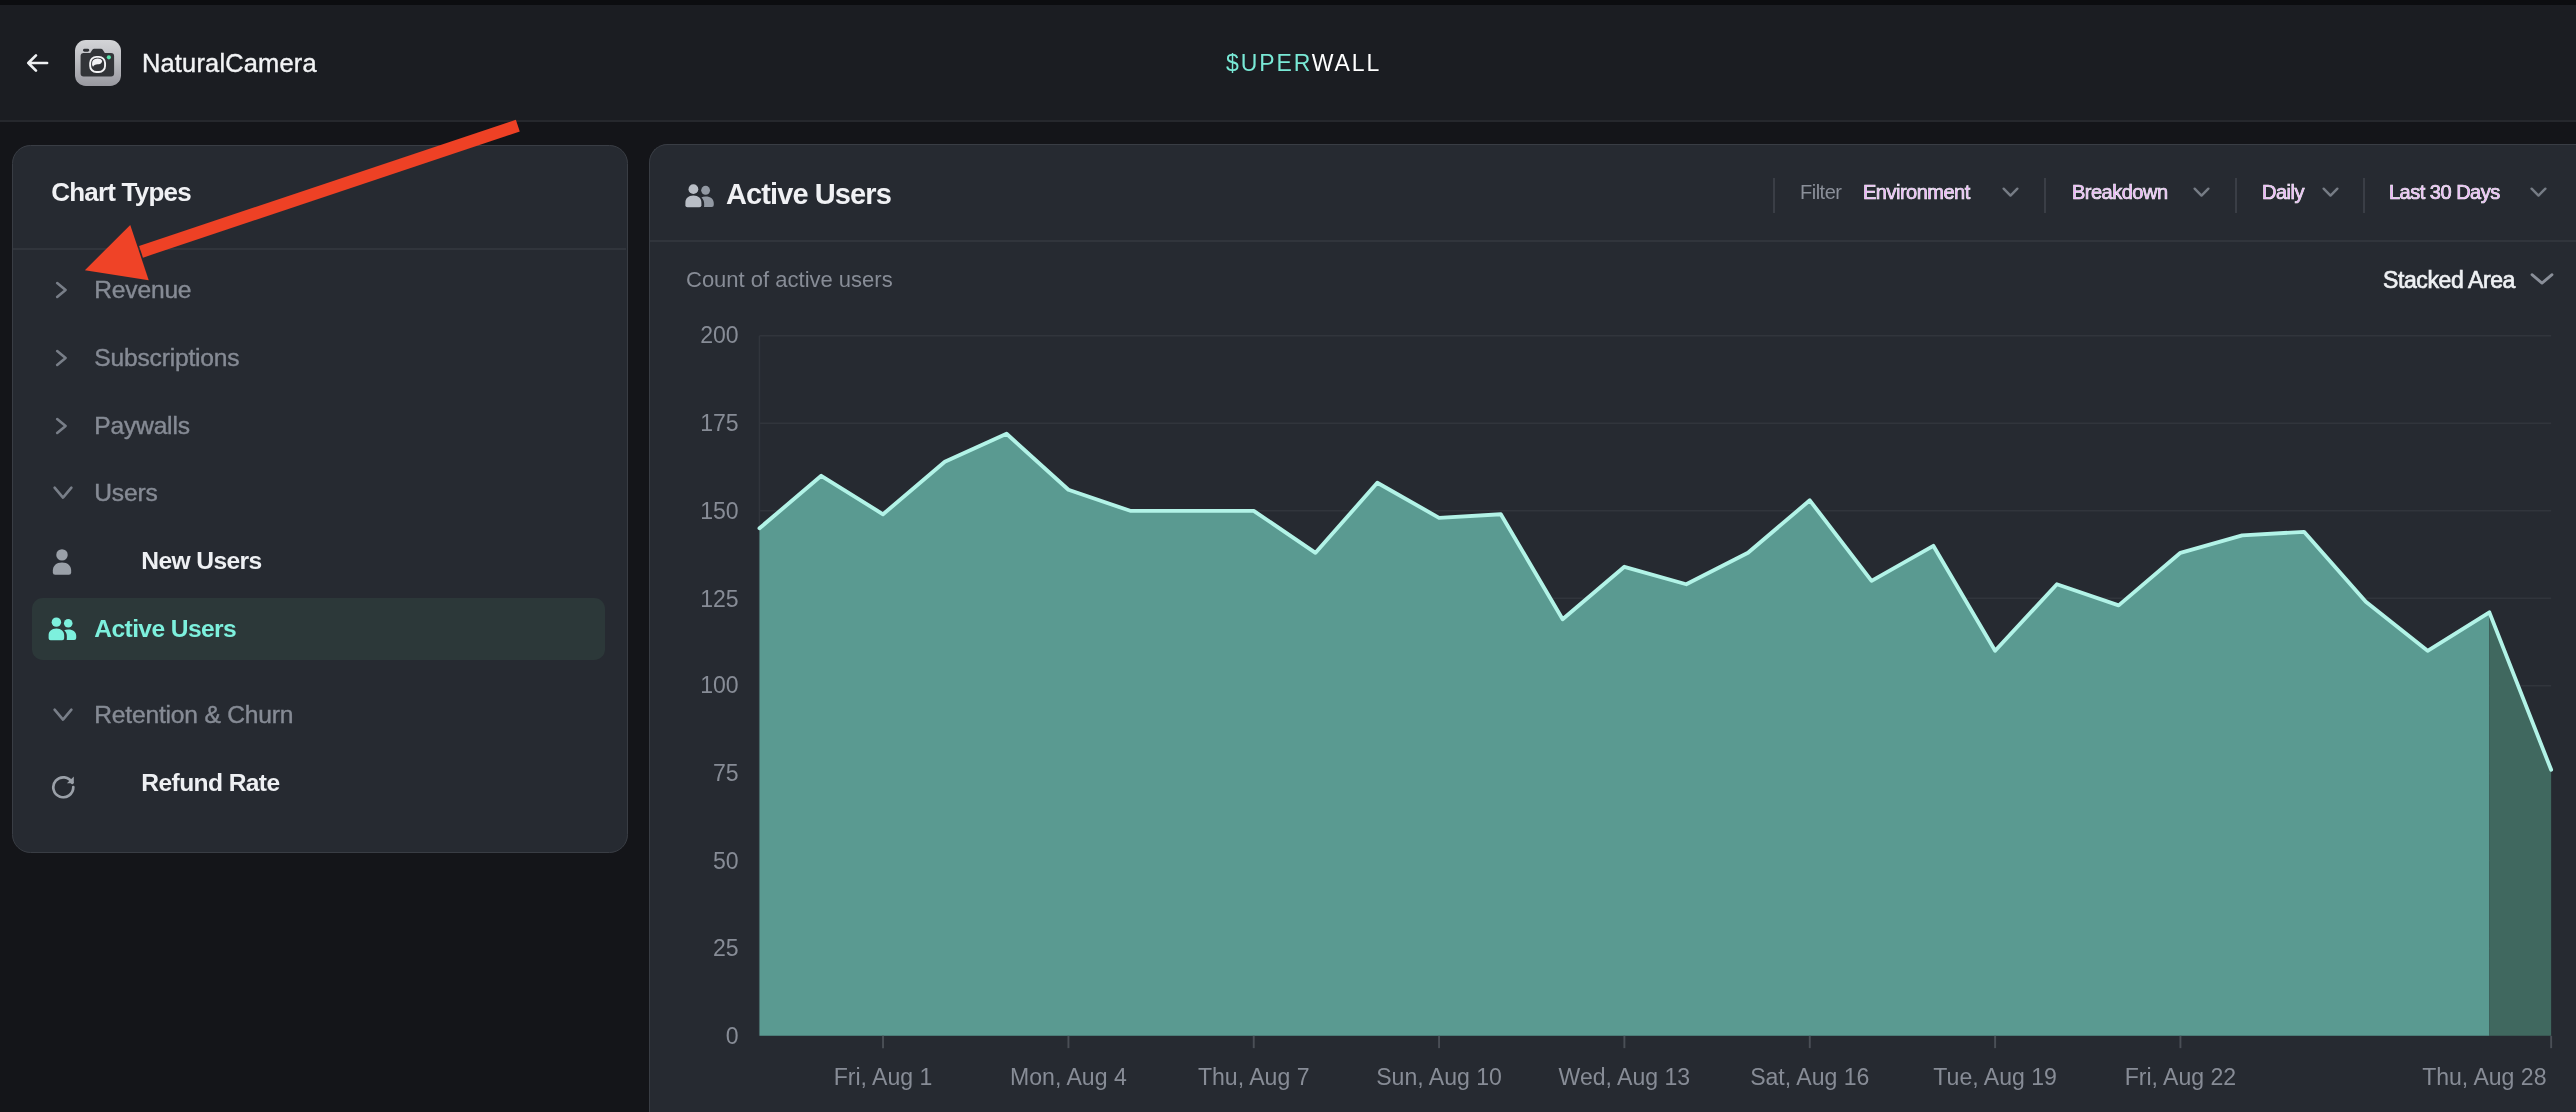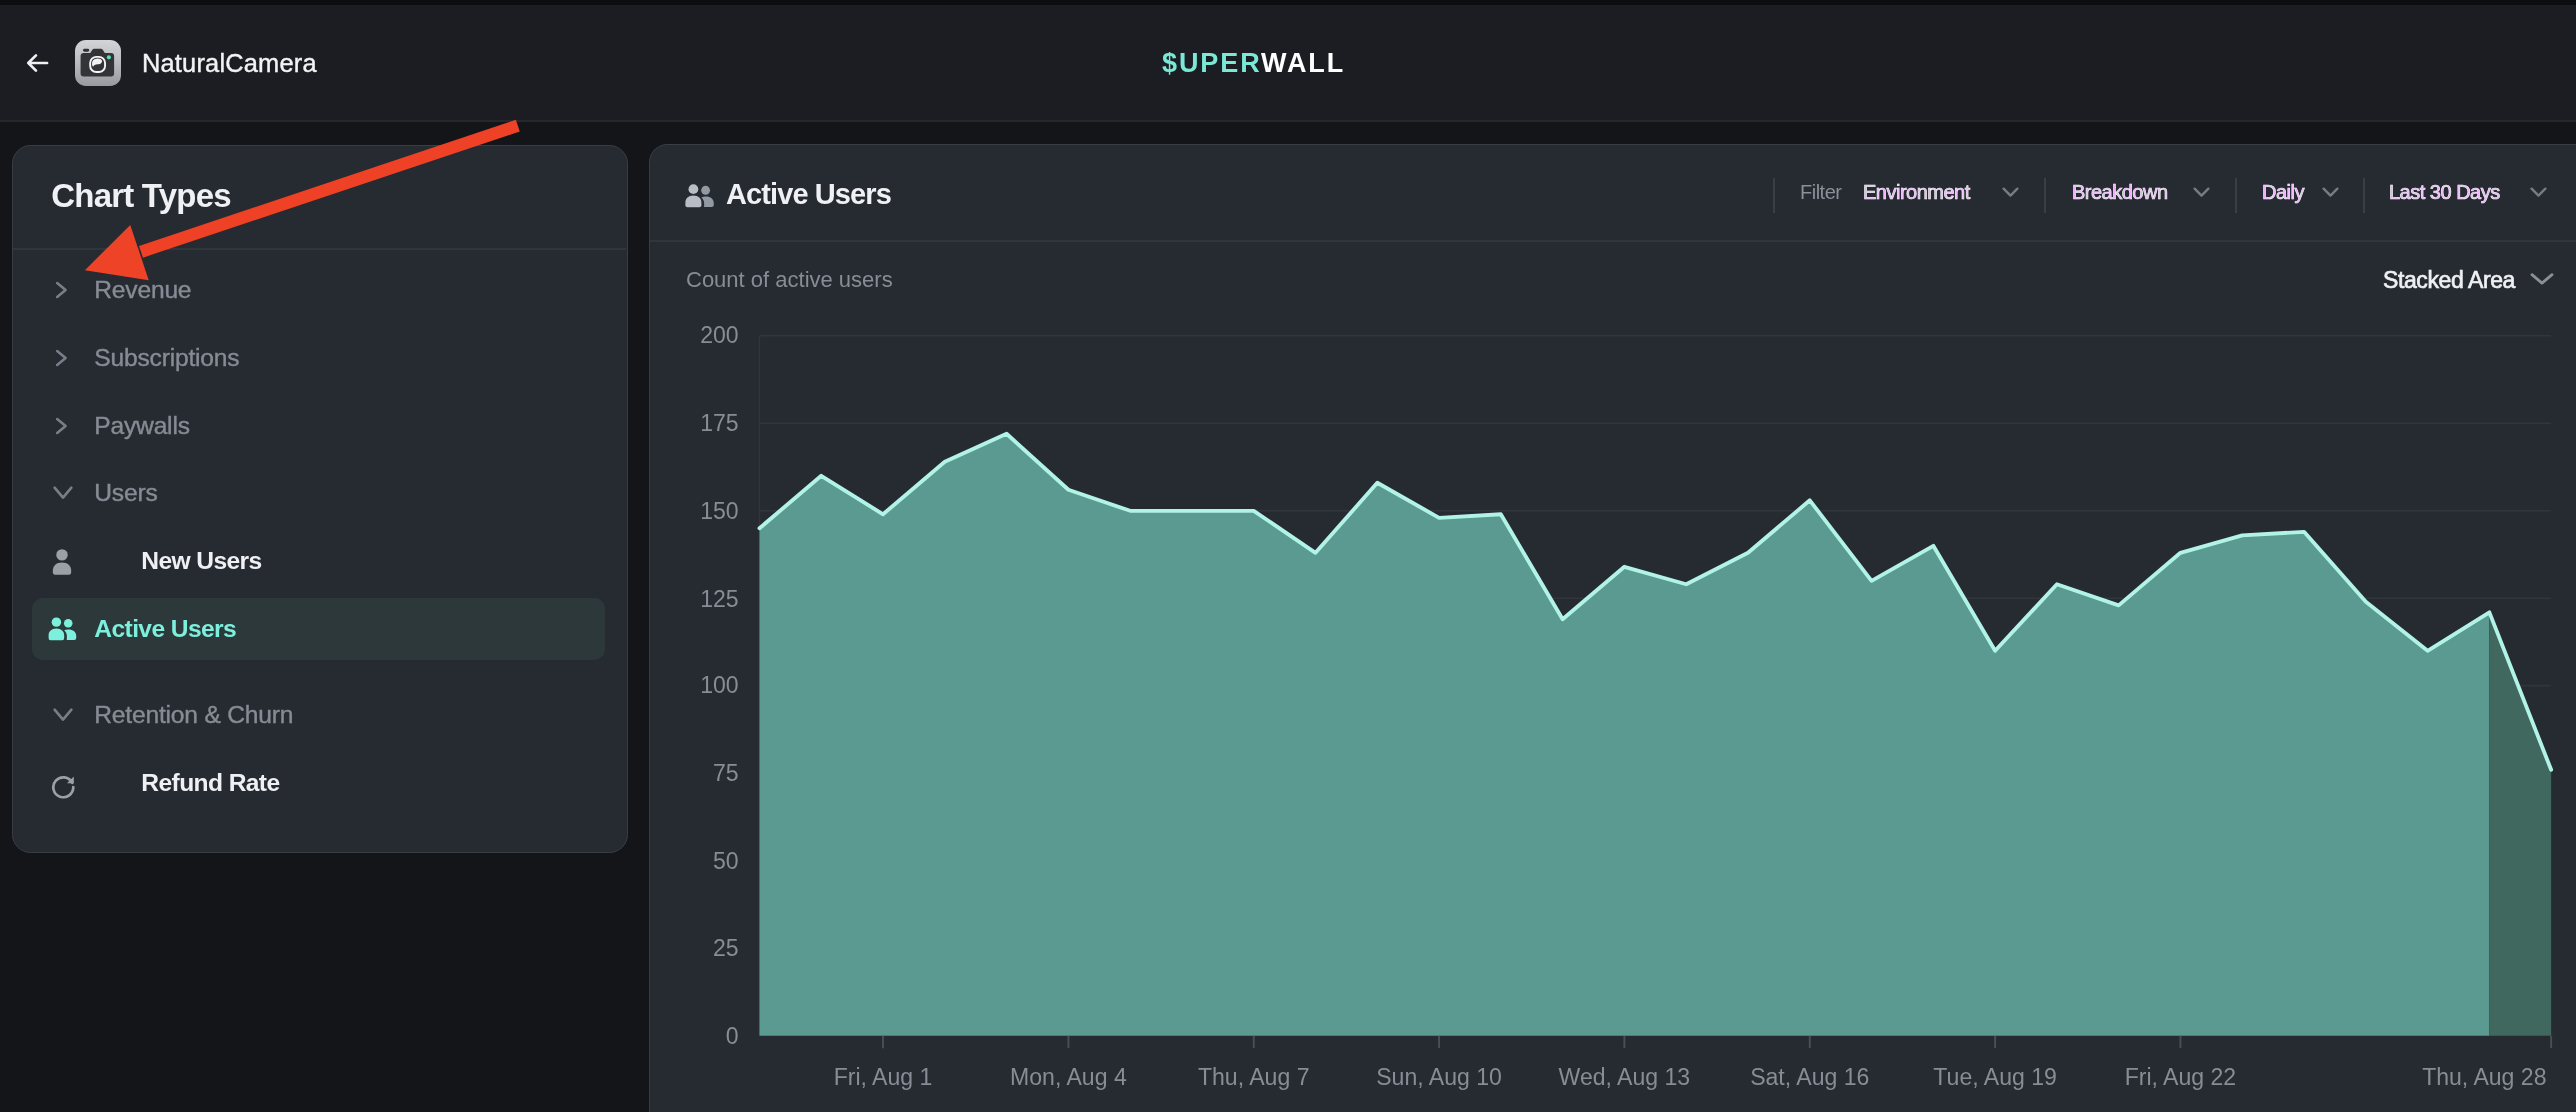--- a/index.html
+++ b/index.html
@@ -9,28 +9,28 @@
 
   
   #topstrip { left:0; top:0; width:2576px; height:4.6px; background:#0c0d10; }
   #topbar { left:0; top:4.6px; width:2576px; height:117px; background:#1b1d22;
     border-bottom:2.3px solid #26282d; }
   #backarrow { left:26px; top:53px; }
   #appicon { left:75px; top:40px; width:46px; height:46px; border-radius:10.8px;
     background:linear-gradient(180deg,#d3d4d7 0%,#bcbdc2 45%,#98989f 100%); }
   #appname { left:142px; top:46px; font-size:25.4px; font-weight:400; color:#f2f3f5; -webkit-text-stroke:0.4px #f2f3f5;
     letter-spacing:0.2px; line-height:34px;}
-  #logo { left:1162px; top:45px; font-size:27px; font-weight:700; letter-spacing:1.9px;
+  #logo { left:1226px; top:45px; font-size:23px; font-weight:400; letter-spacing:1.9px;
     color:#ffffff; line-height:37px; }
   #logo .t { color:#79e9d6; }
 
   
   #sidebar { left:12.3px; top:145px; width:616px; height:708px; background:#262a31;
     border:1.5px solid #393d44; border-radius:18.5px; box-sizing:border-box; }
-  #sbtitle { left:38px; top:31px; font-size:33px; font-weight:700; color:#f0f1f4; letter-spacing:-0.8px; }
+  #sbtitle { left:38px; top:31px; font-size:26px; font-weight:700; color:#f0f1f4; letter-spacing:-0.8px; }
   #sbdivider { left:0px; top:102px; width:613px; height:1.5px; background:#31353c; }
   .row { position:absolute; left:0; width:629px; height:62px; }
   .row .chev { position:absolute; left:38px; top:50%; transform:translateY(-50%); }
   .row .icon { position:absolute; left:35px; top:50%; transform:translateY(-50%); }
   .row .lbl { position:absolute; left:81px; top:50%; transform:translateY(-50%);
     font-size:24.6px; }
   .gray { color:#868b95; font-weight:400; letter-spacing:-0.2px; -webkit-text-stroke:0.4px #868b95; }
   .white { color:#eef0f3; font-weight:700; letter-spacing:-0.6px;margin-left:47px; }
   .teal { color:#7df0dd; font-weight:700; letter-spacing:-0.6px; }
   #hl { left:19px; top:452px; width:573px; height:62px; background:#2c3839; border-radius:10.8px; }

